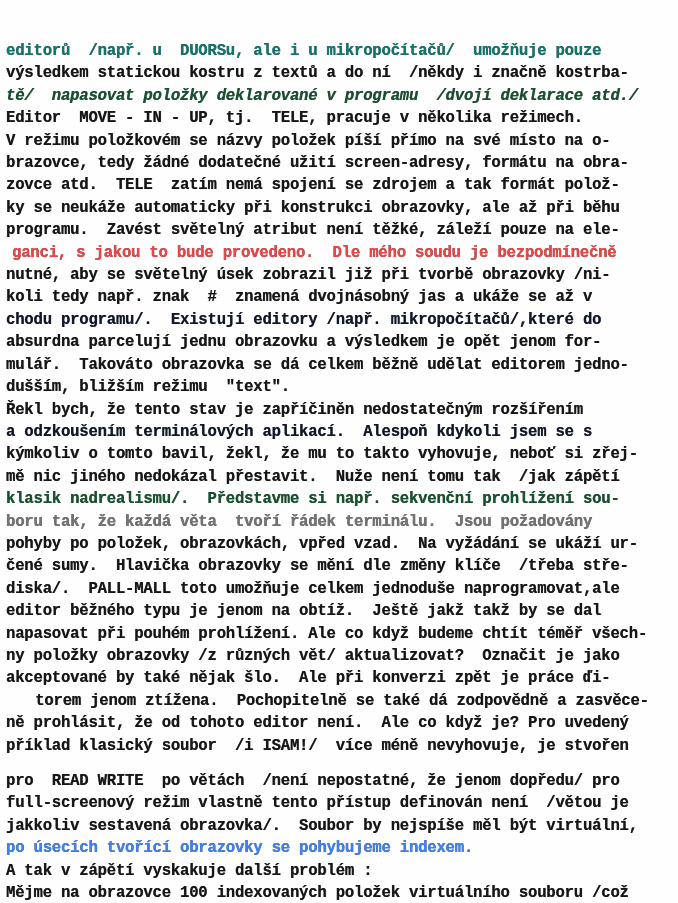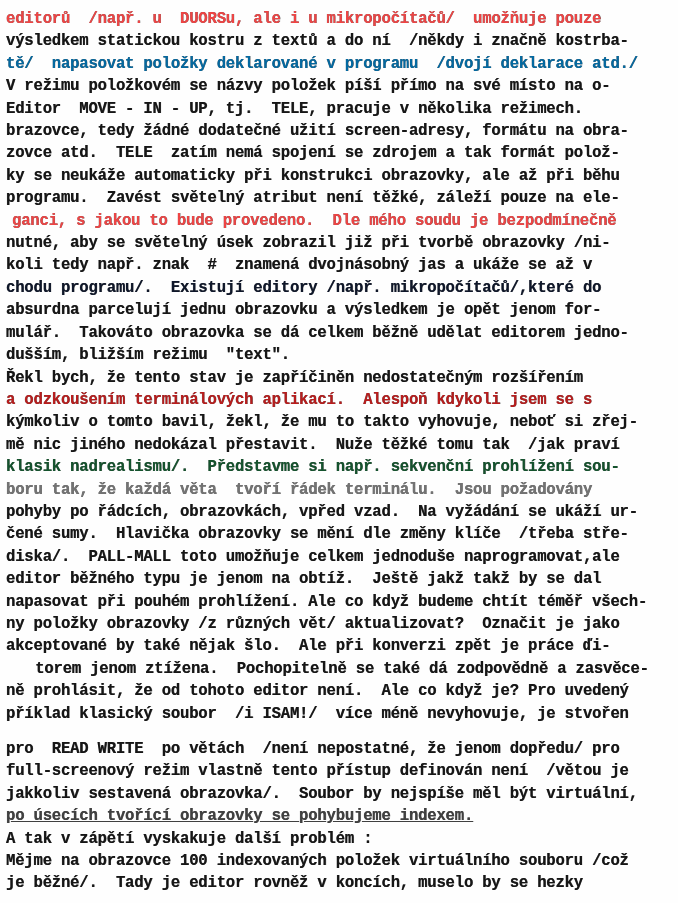--- a/index.html
+++ b/index.html
@@ -32,53 +32,53 @@
     letter-spacing: -0.2px;
     
     text-shadow: 0.3px 0 0 rgba(20,20,20,0.55), -0.2px 0 0 rgba(20,20,20,0.35);
   }
 </style>
 </head>
 <body>
 
 <div class="page" style="background: rgb(254, 254, 254);">
   <div class="text-block">
-    <div class="line" style="color: #ef4444;">editorů  /např. u  DUORSu, ale i u mikropočítačů/  umožňuje pouze</div>
+    <div class="line" style="color: #0f766e; margin-top: 32px;">editorů  /např. u  DUORSu, ale i u mikropočítačů/  umožňuje pouze</div>
     <div class="line" style="color: rgb(22, 22, 22);">výsledkem statickou kostru z textů a do ní  /někdy i značně kostrba-</div>
-    <div class="line" style="color: #0369a1;">tě/  napasovat položky deklarované v programu  /dvojí deklarace atd./</div>
+    <div class="line" style="color: #14532d; font-style: italic;">tě/  napasovat položky deklarované v programu  /dvojí deklarace atd./</div>
+    <div class="line" style="color: rgb(22, 22, 22);">Editor  MOVE - IN - UP, tj.  TELE, pracuje v několika režimech.</div>
     <div class="line" style="color: rgb(22, 22, 22);">V režimu položkovém se názvy položek píší přímo na své místo na o-</div>
-    <div class="line" style="color: rgb(22, 22, 22);">Editor  MOVE - IN - UP, tj.  TELE, pracuje v několika režimech.</div>
     <div class="line" style="color: rgb(22, 22, 22);">brazovce, tedy žádné dodatečné užití screen-adresy, formátu na obra-</div>
     <div class="line" style="color: rgb(22, 22, 22);">zovce atd.  TELE  zatím nemá spojení se zdrojem a tak formát polož-</div>
     <div class="line" style="color: rgb(22, 22, 22);">ky se neukáže automaticky při konstrukci obrazovky, ale až při běhu</div>
     <div class="line" style="color: rgb(22, 22, 22);">programu.  Zavést světelný atribut není těžké, záleží pouze na ele-</div>
     <div class="line" style="color: #ef4444; margin-left: 6px;">ganci, s jakou to bude provedeno.  Dle mého soudu je bezpodmínečně</div>
     <div class="line" style="color: rgb(22, 22, 22);">nutné, aby se světelný úsek zobrazil již při tvorbě obrazovky /ni-</div>
     <div class="line" style="color: rgb(22, 22, 22);">koli tedy např. znak  #  znamená dvojnásobný jas a ukáže se až v</div>
     <div class="line" style="color: #0f172a;">chodu programu/.  Existují editory /např. mikropočítačů/,které do</div>
     <div class="line" style="color: rgb(22, 22, 22);">absurdna parcelují jednu obrazovku a výsledkem je opět jenom for-</div>
     <div class="line" style="color: rgb(22, 22, 22);">mulář.  Takováto obrazovka se dá celkem běžně udělat editorem jedno-</div>
     <div class="line" style="color: rgb(22, 22, 22);">dušším, bližším režimu  "text".</div>
     <div class="line" style="color: rgb(22, 22, 22);">Řekl bych, že tento stav je zapříčiněn nedostatečným rozšířením</div>
-    <div class="line" style="color: #b91c1c;">a odzkoušením terminálových aplikací.  Alespoň kdykoli jsem se s</div>
+    <div class="line" style="color: #0f172a;">a odzkoušením terminálových aplikací.  Alespoň kdykoli jsem se s</div>
     <div class="line" style="color: rgb(22, 22, 22);">kýmkoliv o tomto bavil, žekl, že mu to takto vyhovuje, neboť si zřej-</div>
-    <div class="line" style="color: rgb(22, 22, 22);">mě nic jiného nedokázal přestavit.  Nuže těžké tomu tak  /jak praví</div>
+    <div class="line" style="color: rgb(22, 22, 22);">mě nic jiného nedokázal přestavit.  Nuže není tomu tak  /jak zápětí</div>
     <div class="line" style="color: #14532d;">klasik nadrealismu/.  Představme si např. sekvenční prohlížení sou-</div>
     <div class="line" style="color: #737373;">boru tak, že každá věta  tvoří řádek terminálu.  Jsou požadovány</div>
-    <div class="line" style="color: rgb(22, 22, 22);">pohyby po řádcích, obrazovkách, vpřed vzad.  Na vyžádání se ukáží ur-</div>
+    <div class="line" style="color: rgb(22, 22, 22);">pohyby po položek, obrazovkách, vpřed vzad.  Na vyžádání se ukáží ur-</div>
     <div class="line" style="color: rgb(22, 22, 22);">čené sumy.  Hlavička obrazovky se mění dle změny klíče  /třeba stře-</div>
     <div class="line" style="color: rgb(22, 22, 22);">diska/.  PALL-MALL toto umožňuje celkem jednoduše naprogramovat,ale</div>
     <div class="line" style="color: rgb(22, 22, 22);">editor běžného typu je jenom na obtíž.  Ještě jakž takž by se dal</div>
     <div class="line" style="color: rgb(22, 22, 22);">napasovat při pouhém prohlížení. Ale co když budeme chtít téměř všech-</div>
     <div class="line" style="color: rgb(22, 22, 22);">ny položky obrazovky /z různých vět/ aktualizovat?  Označit je jako</div>
     <div class="line" style="color: rgb(22, 22, 22);">akceptované by také nějak šlo.  Ale při konverzi zpět je práce ďi-</div>
     <div class="line" style="color: rgb(22, 22, 22); text-align: center;">torem jenom ztížena.  Pochopitelně se také dá zodpovědně a zasvěce-</div>
     <div class="line" style="color: rgb(22, 22, 22);">ně prohlásit, že od tohoto editor není.  Ale co když je? Pro uvedený</div>
     <div class="line" style="color: rgb(22, 22, 22);">příklad klasický soubor  /i ISAM!/  více méně nevyhovuje, je stvořen</div>
     <div class="line" style="color: rgb(22, 22, 22); margin-top: 13px;">pro  READ WRITE  po větách  /není nepostatné, že jenom dopředu/ pro</div>
     <div class="line" style="color: rgb(22, 22, 22);">full-screenový režim vlastně tento přístup definován není  /větou je</div>
     <div class="line" style="color: rgb(22, 22, 22);">jakkoliv sestavená obrazovka/.  Soubor by nejspíše měl být virtuální,</div>
-    <div class="line" style="color: #404040; text-decoration: underline;">po úsecích tvořící obrazovky se pohybujeme indexem.</div>
+    <div class="line" style="color: #3b82f6;">po úsecích tvořící obrazovky se pohybujeme indexem.</div>
     <div class="line" style="color: rgb(22, 22, 22);">A tak v zápětí vyskakuje další problém :</div>
     <div class="line" style="color: rgb(22, 22, 22);">Mějme na obrazovce 100 indexovaných položek virtuálního souboru /což</div>
     <div class="line" style="color: rgb(22, 22, 22);">je běžné/.  Tady je editor rovněž v koncích, muselo by se hezky</div>
   </div>
 </div>
 
 </body></html>

